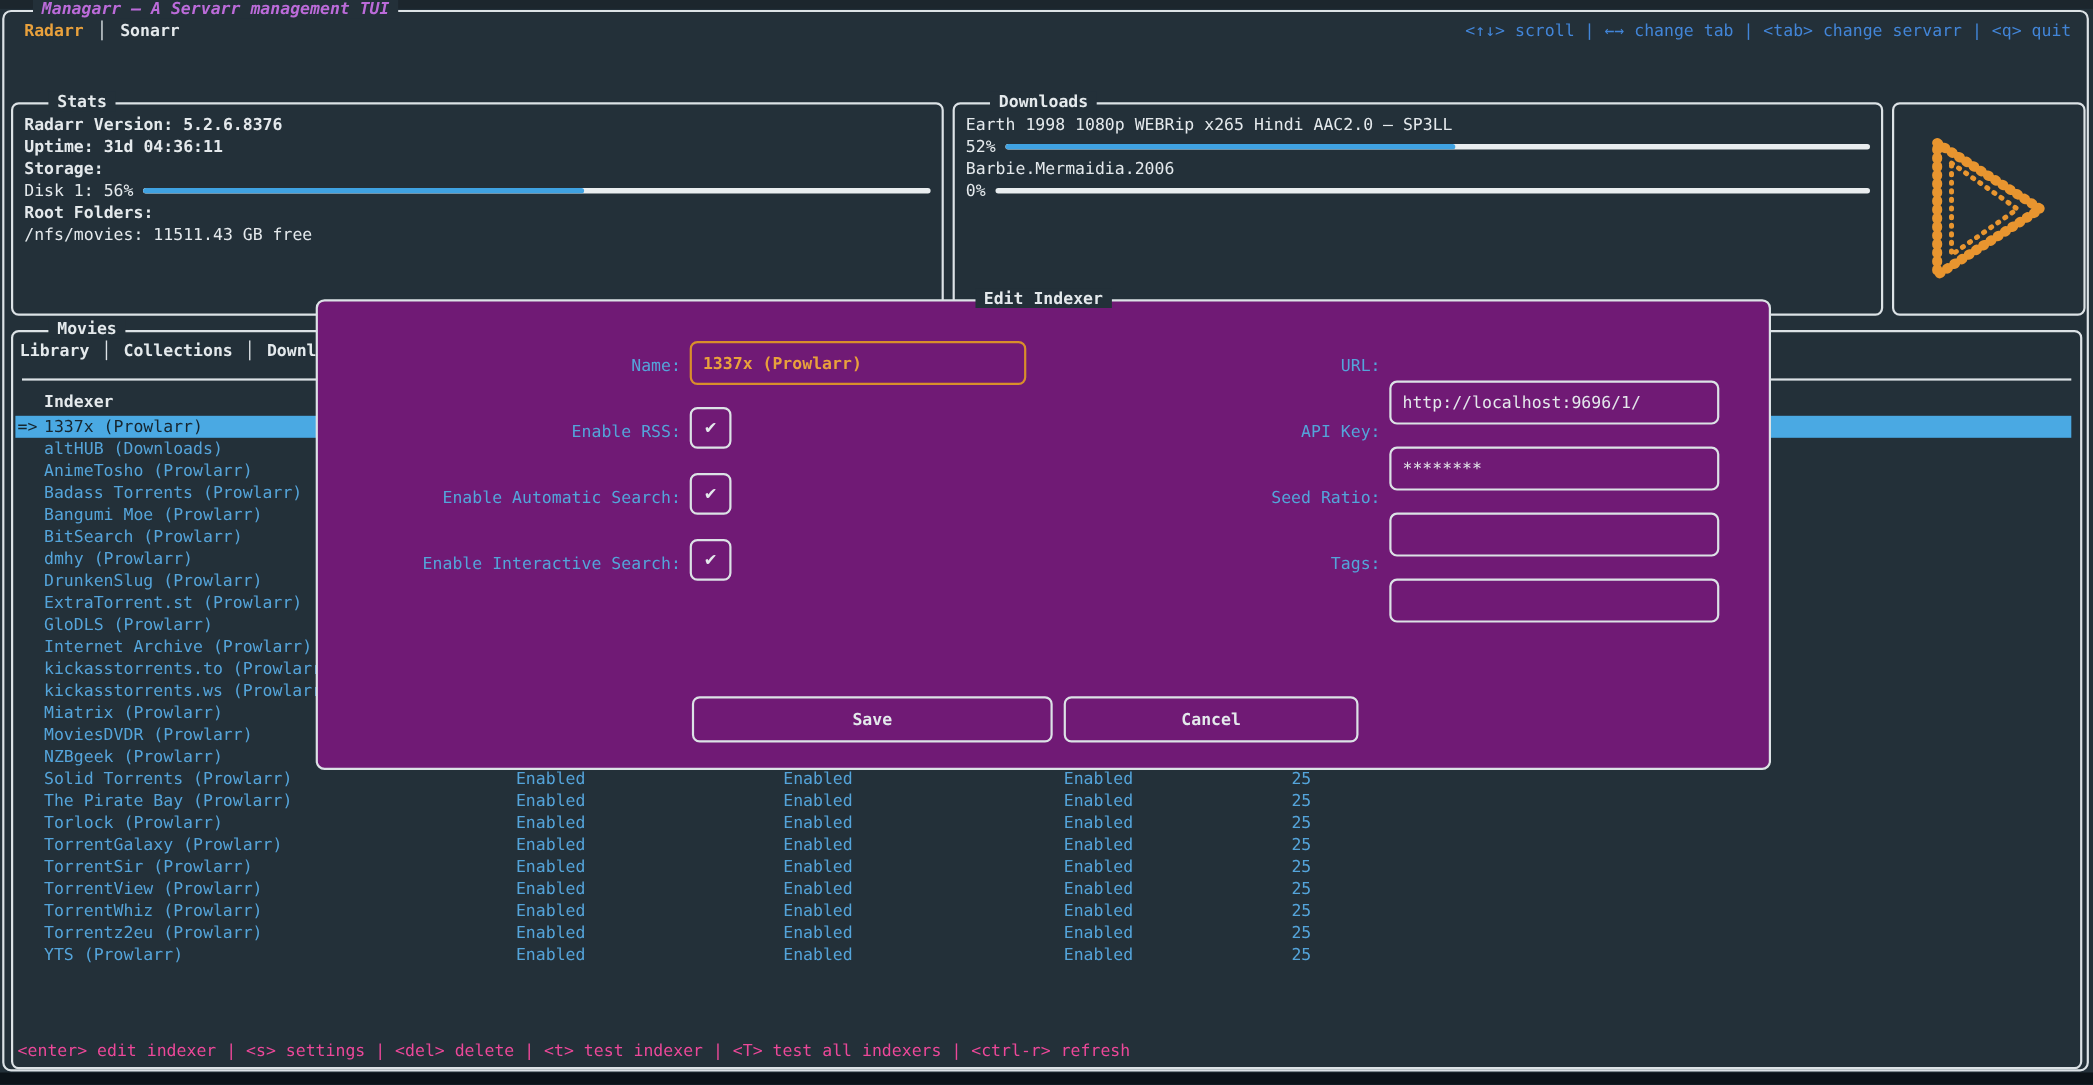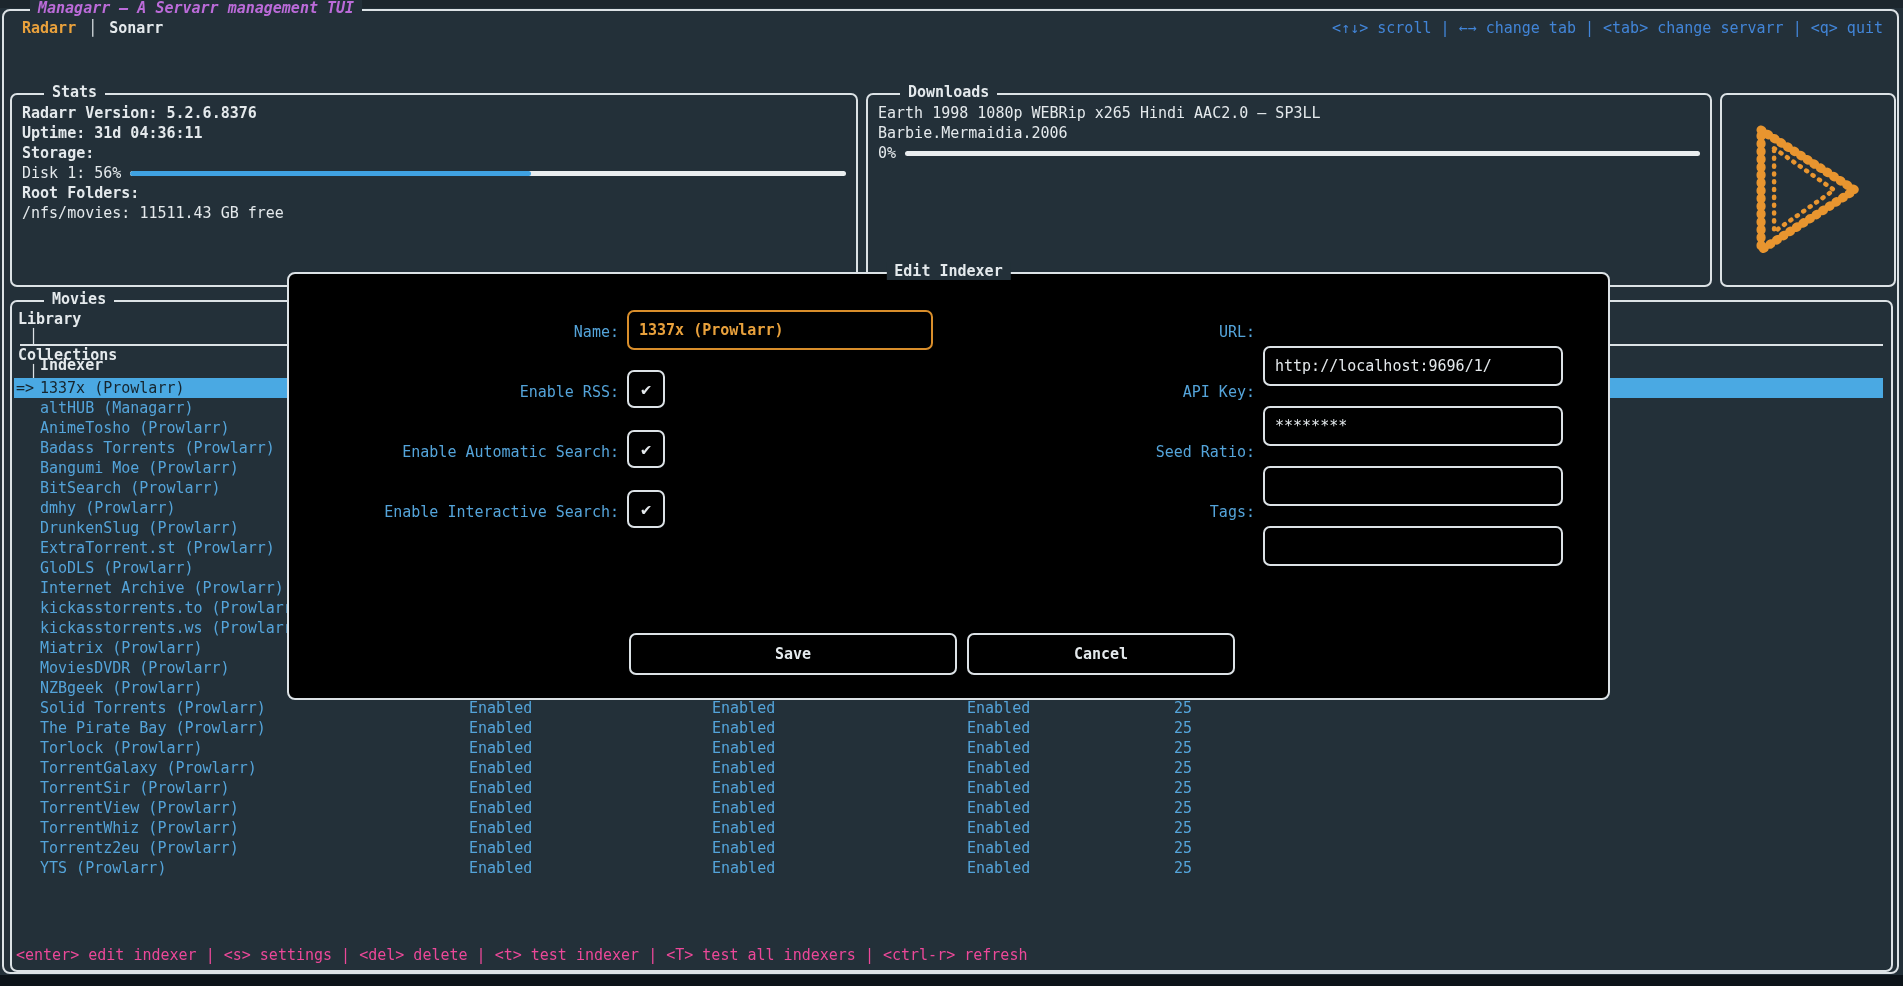--- a/index.html
+++ b/index.html
@@ -17,36 +17,36 @@
   .p-stats{left:10px;top:58px;width:844px;height:190px;}
   .p-downloads{left:866px;top:58px;width:842px;height:190px;}
   .p-logo{left:1720px;top:58px;width:172px;height:190px;display:flex;align-items:center;justify-content:center;}
   .panel .chip{left:32px;}
   .pad{padding:8px 10px;line-height:20px;}
   .b{font-weight:bold;}
   .rowflex{display:flex;align-items:center;height:20px;}
   .bar{flex:1;height:5px;background:#e9edef;border-radius:3px;margin-left:9px;position:relative;overflow:hidden;}
   .bar .fill{position:absolute;left:0;top:0;bottom:0;background:#3fa2e2;border-radius:3px;}
   .p-movies{left:10px;top:265px;width:1879px;height:668px;}
-  .mtabs{position:absolute;top:8px;left:6px;display:flex;white-space:pre;font-weight:bold;flex-direction:column;}
+  .mtabs{position:absolute;top:8px;left:6px;display:flex;white-space:pre;font-weight:bold;}
   .mtabs .vsep{padding:0 11px;font-weight:normal;}
   .tabline{position:absolute;top:42px;left:8px;right:8px;border-top:2px solid #dce2e6;}
   .thead{position:absolute;top:54px;left:28px;font-weight:bold;}
   .tbody{position:absolute;top:76px;left:2px;right:8px;}
   .trow{position:relative;height:20px;color:#54a4da;white-space:nowrap;}
   .trow span{position:absolute;line-height:20px;}
   .trow .pfx{left:2px;width:24px;}
   .trow .name{left:26px;}
   .trow .c2{left:455px;}
   .trow .c3{left:698px;}
   .trow .c4{left:953px;}
   .trow .c5{left:1160px;width:60px;text-align:left;}
   .trow.sel{background:#4aa9e3;color:#16252e;}
   .modal{position:absolute;left:287px;top:272px;width:1319px;height:424px;border:2px solid #dce2e6;
-    border-radius:8px;background:#000000;z-index:10;}
+    border-radius:8px;background:#701a75;z-index:10;}
   .modal .chip{left:50%;transform:translateX(-50%);}
   .flabel{position:absolute;width:330px;text-align:right;color:#54a4da;line-height:20px;}
   .flabel.r{left:630px;width:336px;}
   .input{position:absolute;height:40px;border:2px solid #dce2e6;border-radius:7px;
     line-height:36px;padding-left:10px;box-sizing:border-box;white-space:pre;}
   .input.name{left:338px;top:36px;width:306px;border-color:#d98e2b;color:#e9a13c;font-weight:bold;}
   .input.ri{left:974px;width:300px;margin-top:36px;}
   .checkbox{position:absolute;left:338px;width:38px;height:38px;border:2px solid #dce2e6;border-radius:7px;
     box-sizing:border-box;display:flex;align-items:center;justify-content:center;font-weight:bold;font-size:17px;}
   .btn{position:absolute;top:359px;height:42px;border:2px solid #dce2e6;border-radius:7px;box-sizing:border-box;
@@ -87,20 +87,26 @@
       </div>
       <div class="b">Root Folders:</div>
       <div>/nfs/movies: 11511.43 GB free</div>
     </div>
   </div>
 
   <div class="panel p-downloads">
     <span class="chip">Downloads</span>
     <div class="pad">
       <div>Earth 1998 1080p WEBRip x265 Hindi AAC2.0 – SP3LL</div>
+      <div class="rowflex">
+        <span>52%</span>
+        <span class="bar">
+            <span class="fill" style="width: 52%;"></span>
+          </span>
+      </div>
       <div>Barbie.Mermaidia.2006</div>
       <div class="rowflex">
         <span>0%</span>
         <span class="bar">
             <span class="fill" style="width: 0%;"></span>
           </span>
       </div>
     </div>
   </div>
 
@@ -126,21 +132,21 @@
         <div class="trow sel">
           <span class="pfx">=&gt;</span>
           <span class="name">1337x (Prowlarr)</span>
           <span class="c2">Enabled</span>
           <span class="c3">Enabled</span>
           <span class="c4">Enabled</span>
           <span class="c5">25</span>
         </div>
         <div class="trow">
           <span class="pfx"></span>
-          <span class="name">altHUB (Managarr)</span>
+          <span class="name">altHUB (Downloads)</span>
           <span class="c2">Enabled</span>
           <span class="c3">Enabled</span>
           <span class="c4">Enabled</span>
           <span class="c5">25</span>
         </div>
         <div class="trow">
           <span class="pfx"></span>
           <span class="name">AnimeTosho (Prowlarr)</span>
           <span class="c2">Enabled</span>
           <span class="c3">Enabled</span>

